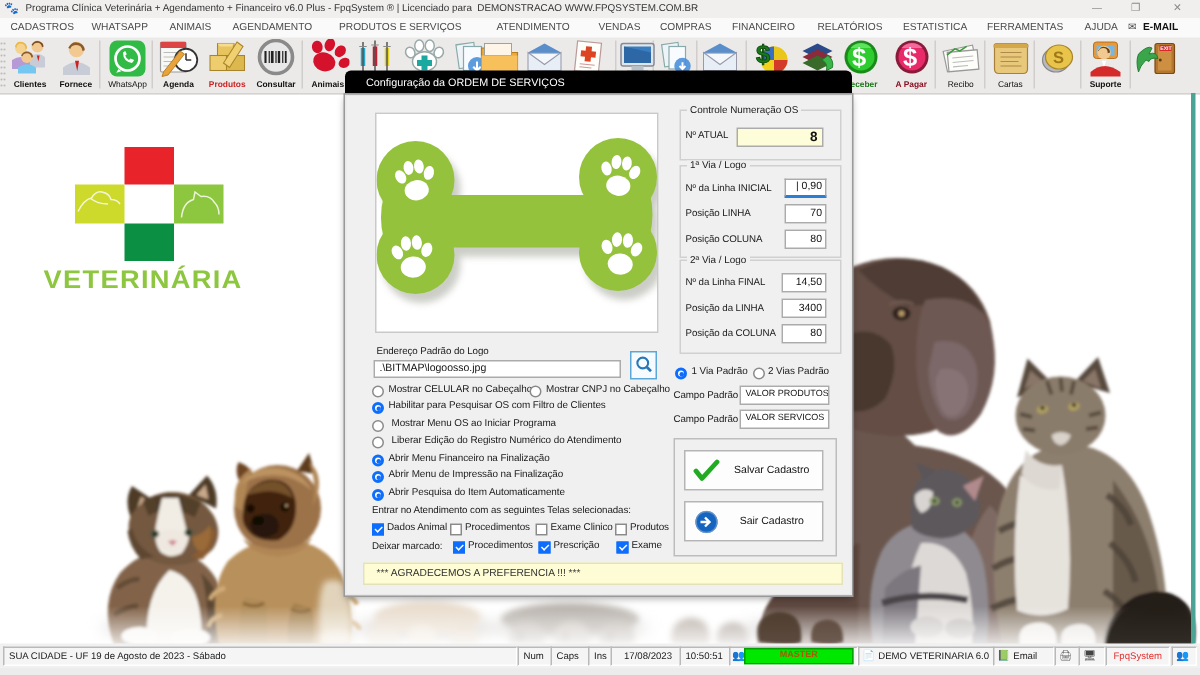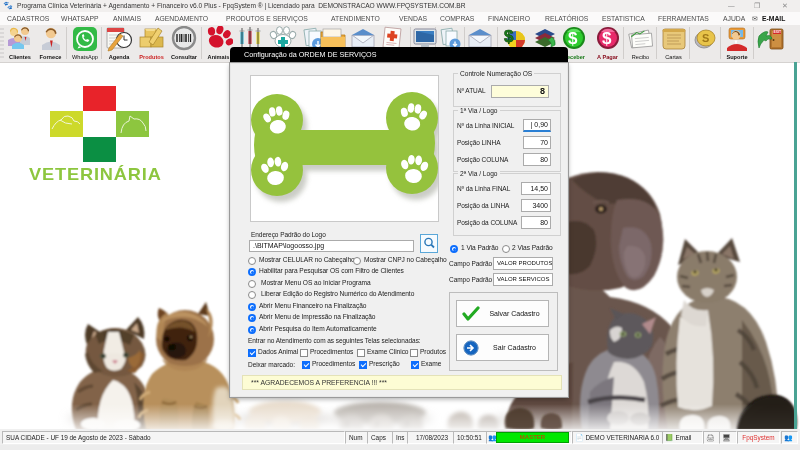--- a/index.html
+++ b/index.html
@@ -390,21 +390,21 @@
         <rect x="14" y="3" width="13" height="20" rx="1.5" fill="#b5762f" stroke="#7a4a14" stroke-width=".8"></rect>
         <rect x="16" y="5" width="9" height="16" fill="#cd8f42"></rect>
         <rect x="17" y="4" width="8" height="4" fill="#d42a2a"></rect>
           <text x="17.5" y="7.4" font-size="3.4" fill="#fff" font-family="Liberation Sans" font-weight="bold">EXIT</text>
         <circle cx="17.5" cy="14" r="1" fill="#5a3a10"></circle>
         <path d="M3 10 q6-6 9-4 l-2 4 q5-2 6 3 q-5-1-6 2 l-2-1 q-4 4-5 8 q-2-7 0-12z" fill="#3aa54a" stroke="#1a7a2a" stroke-width=".6"></path>
       </svg>
     </div>
   </div>
 
-  <div id="vetlogo" class="abs" style="left:29px;top:83px;width:160px;height:105px;">
+  <div id="vetlogo" class="abs" style="left:29px;top:95px;width:160px;height:105px;">
     <div class="abs" style="left:54px;top:3px;width:33px;height:25px;background:#e8232a;"></div>
     <div class="abs" style="left:21px;top:28px;width:33px;height:26px;background:#cdd92b;">
       <svg width="33" height="26" viewBox="0 0 33 26">
           <path d="M2 18 q4 -8 9 -9 q3 -5 7 -4 q5 1 6 5 q4 0 6 3 M10 9 q5 4 12 4" fill="none" stroke="#f3f6d9" stroke-width="1"></path>
         </svg>
     </div>
     <div class="abs" style="left:87px;top:28px;width:33px;height:26px;background:#8dc63f;">
       <svg width="33" height="26" viewBox="0 0 33 26">
           <path d="M5 22 q1 -10 8 -12 l1 -5 4 3 q6 -1 9 4 q3 3 3 8" fill="none" stroke="#eaf4d8" stroke-width="1"></path>
         </svg>

